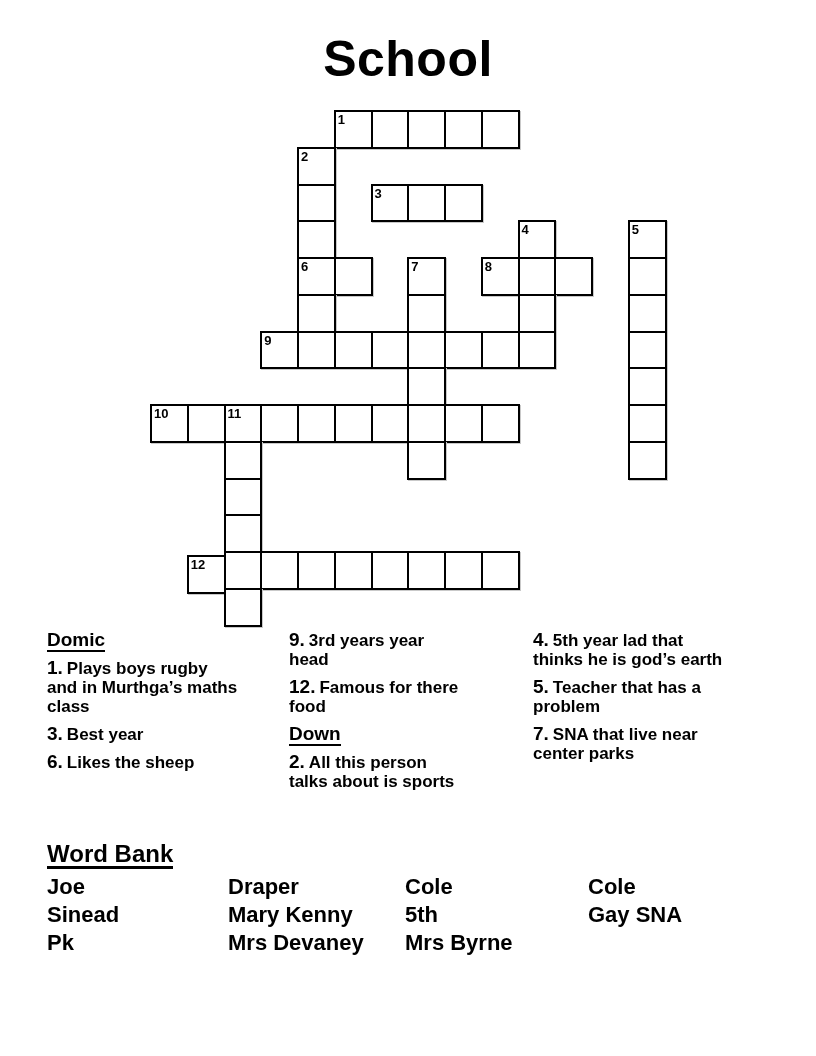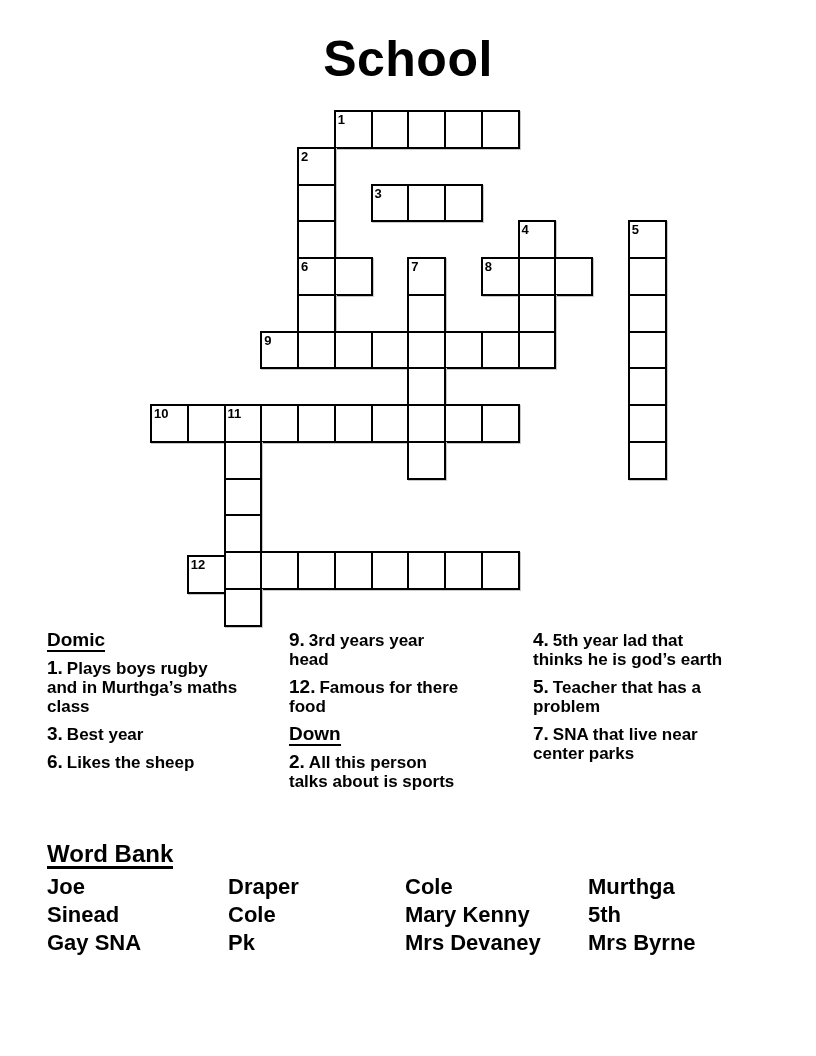--- a/index.html
+++ b/index.html
@@ -232,22 +232,21 @@
 </div>
 
 <div class="wordbank-heading-wrap">
   <span class="wordbank-heading">Word Bank</span>
 </div>
 
 <div id="wordbank">
   <span>Joe</span>
   <span>Draper</span>
   <span>Cole</span>
-  <span>Murthga</span>
+  <span>Cole</span>
   <span>Sinead</span>
-  <span>Cole</span>
   <span>Mary Kenny</span>
   <span>5th</span>
   <span>Gay SNA</span>
   <span>Pk</span>
   <span>Mrs Devaney</span>
   <span>Mrs Byrne</span>
 </div>
 
 </body></html>

